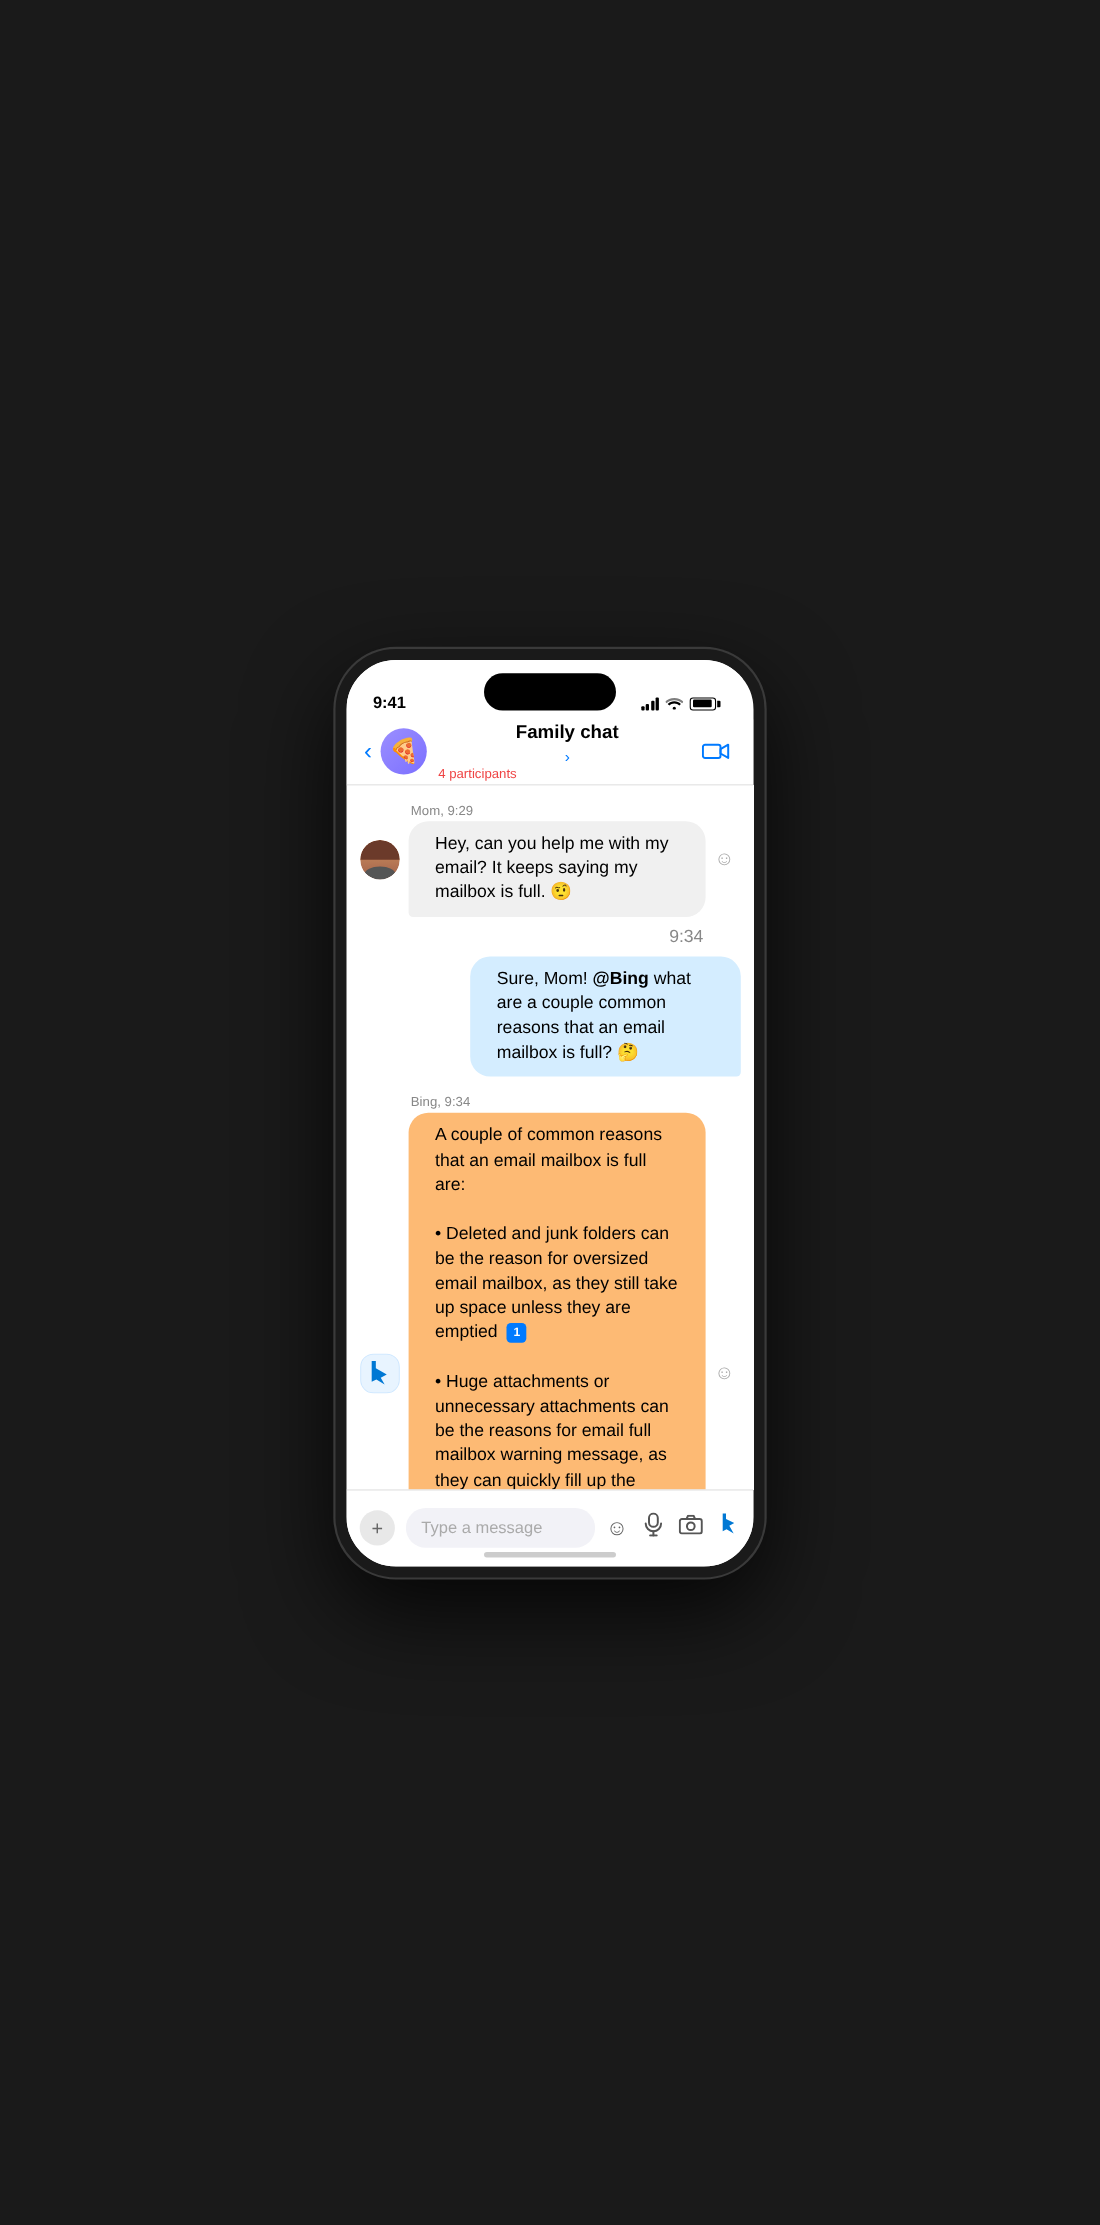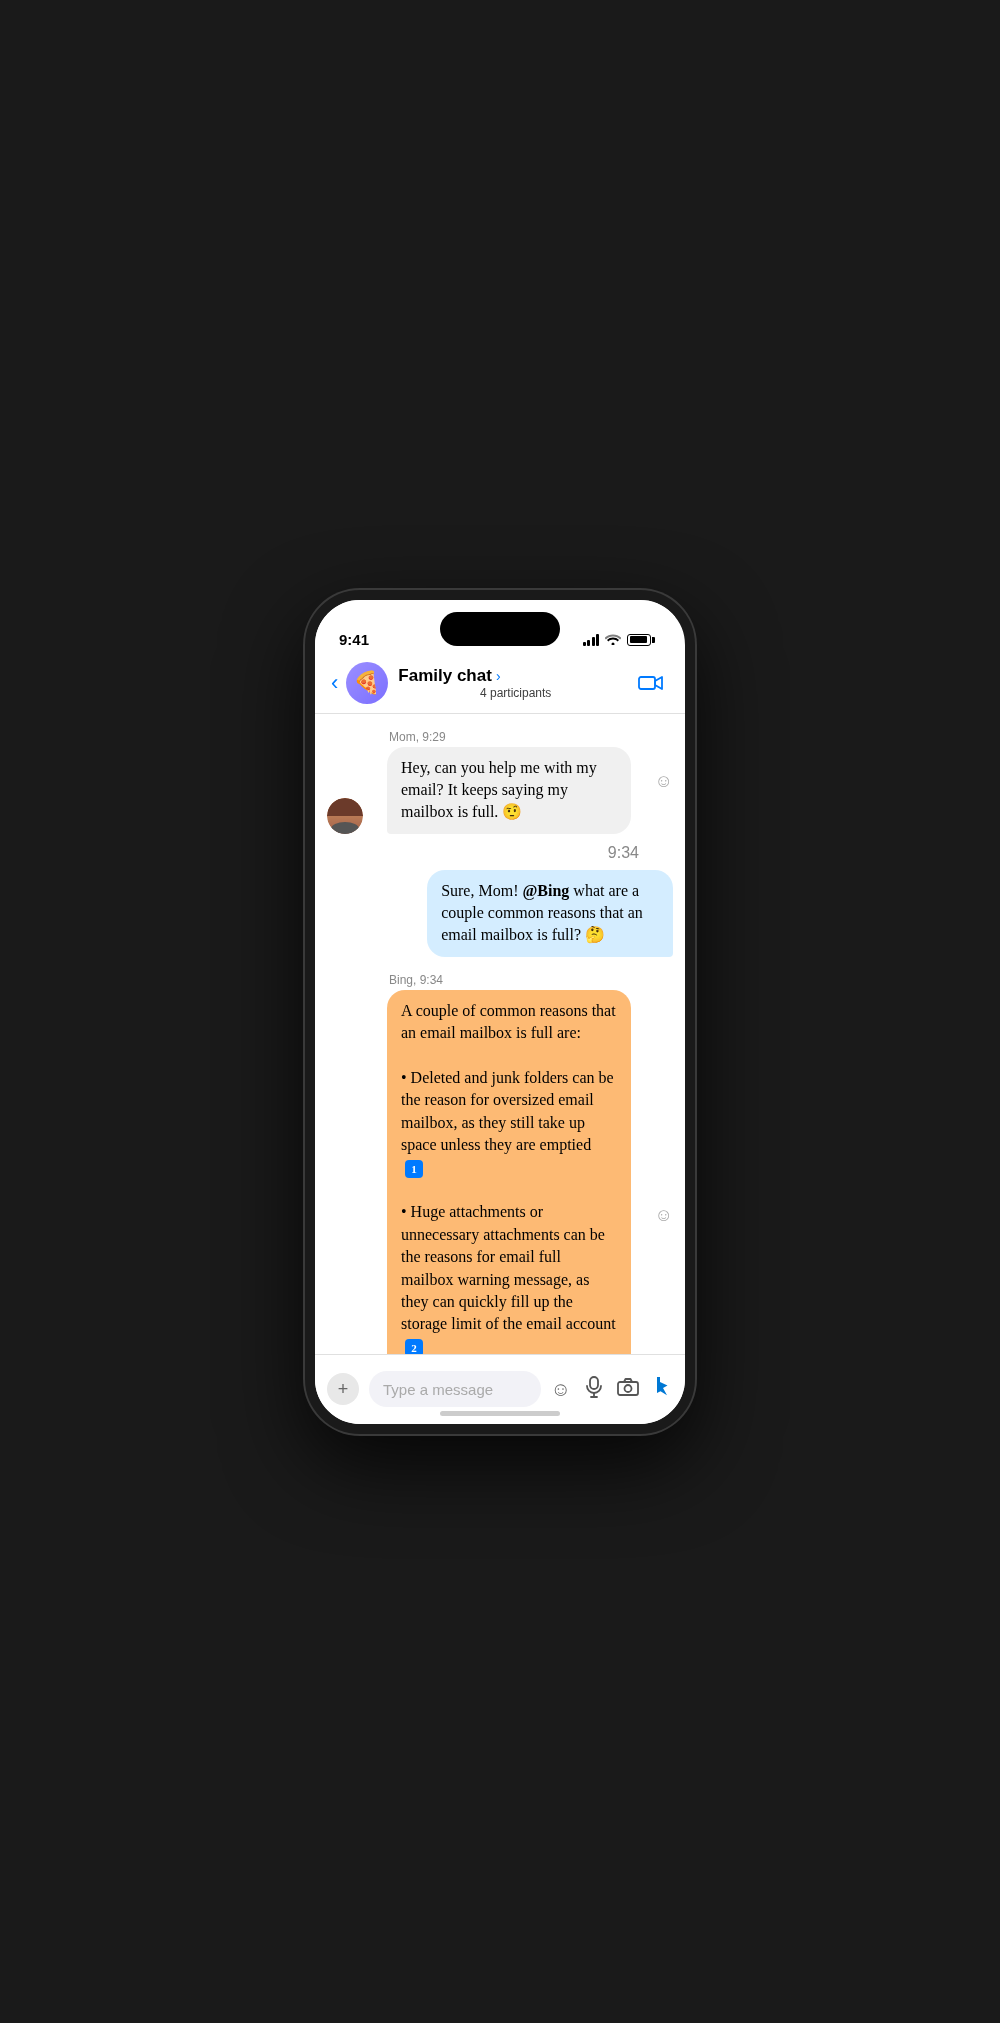--- a/index.html
+++ b/index.html
@@ -148,37 +148,37 @@
     }
 
     .header-info {
       flex: 1;
     }
 
     .header-title-row {
       display: flex;
       align-items: center;
       gap: 4px;
+      flex-direction: column;
     }
 
     .header-title {
       font-size: 17px;
       font-weight: 600;
       color: #000;
     }
 
     .header-chevron {
       color: #007aff;
       font-size: 14px;
     }
 
     .header-subtitle {
       font-size: 12px;
-      color: #404040;
-      text-align: center;
+      color: #ef4444;
     }
 
     .video-button {
       width: 36px;
       height: 36px;
       display: flex;
       align-items: center;
       justify-content: center;
       cursor: pointer;
     }
@@ -191,22 +191,22 @@
       right: 0;
       bottom: 70px;
       overflow-y: auto;
       padding: 12px 0;
       background: #fff;
     }
 
     .message-row {
       display: flex;
       padding: 4px 12px;
-      align-items: flex-end;
-      gap: 24px;
+      align-items: center;
+      gap: 8px;
     }
 
     .message-row.incoming {
       flex-direction: row;
     }
 
     .message-row.outgoing {
       flex-direction: row-reverse;
       padding-right: 12px;
     }
@@ -240,25 +240,24 @@
 
     .sender-time {
       font-size: 12px;
       color: #888;
       margin-bottom: 3px;
       padding-left: 2px;
     }
 
     .bubble {
       border-radius: 18px;
-      padding: 10px 14px;
+      padding: 10px 24px;
       font-size: 16px;
       line-height: 1.4;
       color: #000;
-      font-family: Liberation Serif, serif;
     }
 
     .bubble.received {
       background: #f0f0f0;
       border-bottom-left-radius: 4px;
     }
 
     .bubble.sent {
       background: #d4edff;
       border-bottom-right-radius: 4px;

